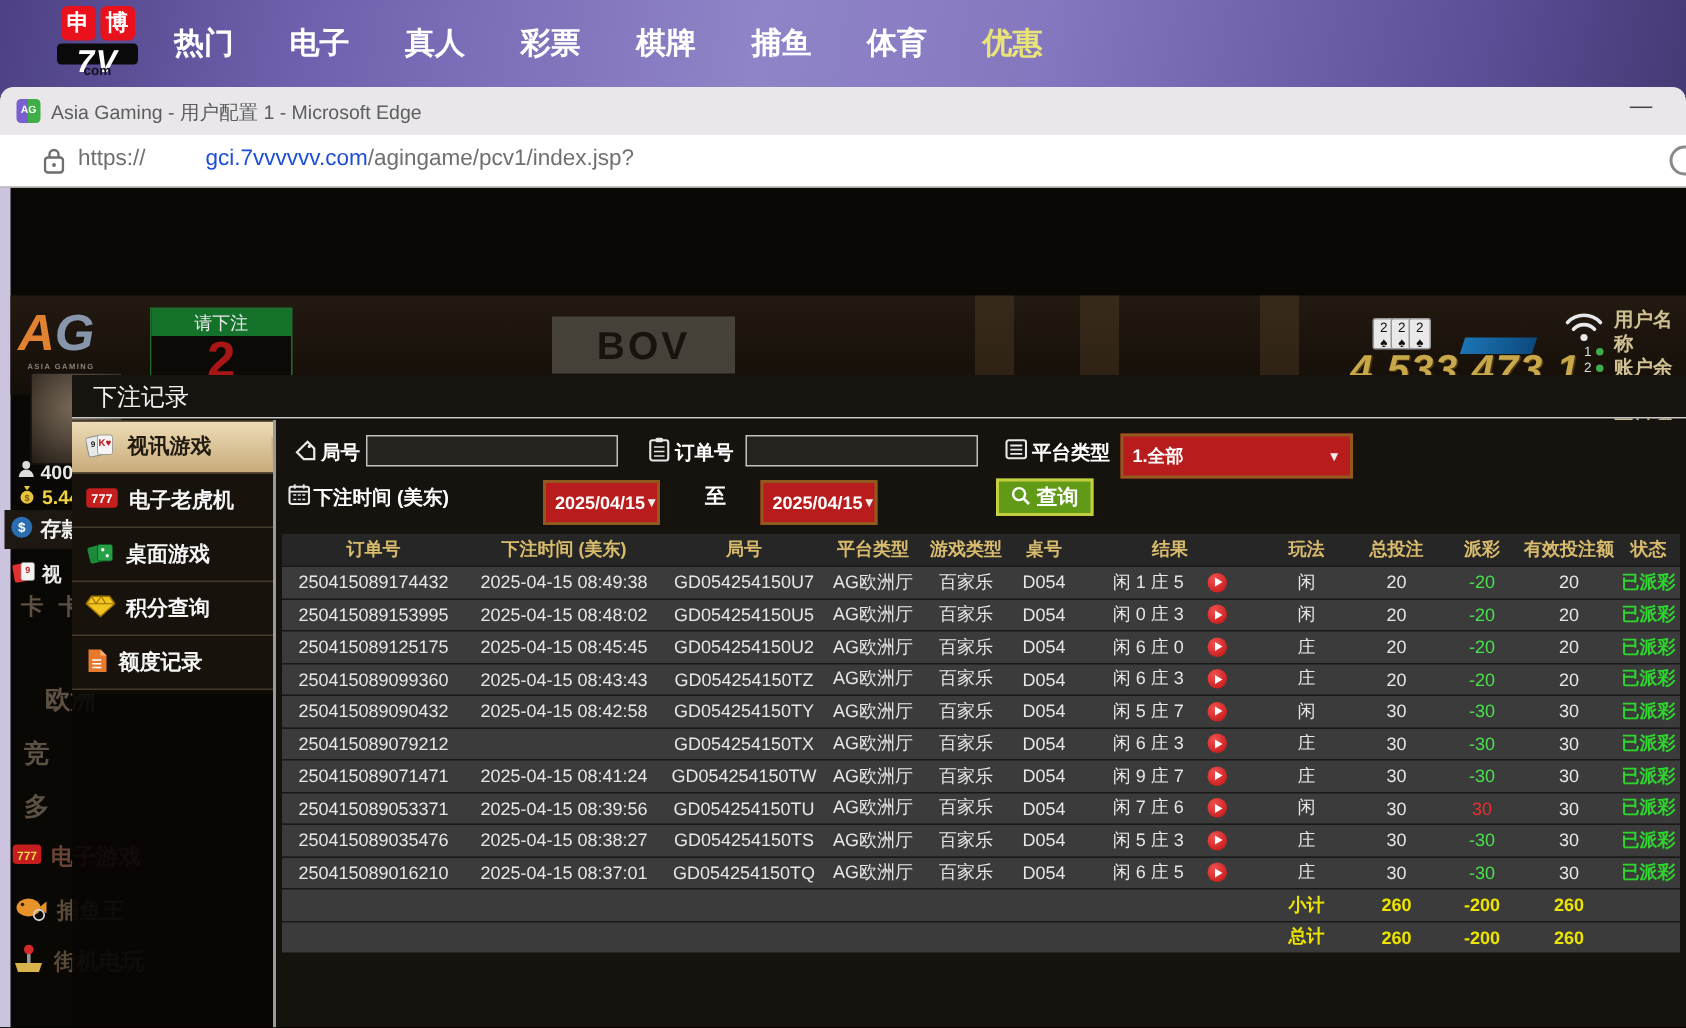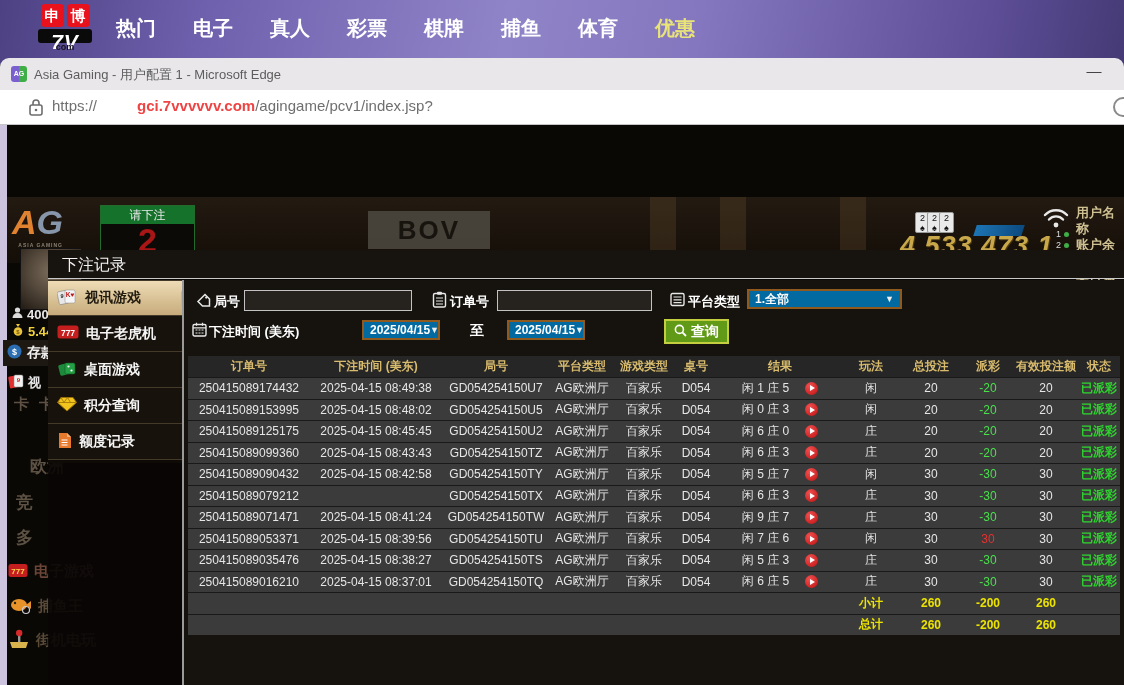--- a/index.html
+++ b/index.html
@@ -25,21 +25,21 @@
     border-radius:9px 9px 0 0;z-index:3;}
   #favicon{position:absolute;left:11px;top:8px;width:16px;height:16px;border-radius:3px;
     background:linear-gradient(90deg,#7a5fd0 50%,#3fae46 50%);color:#fff;font-size:7px;font-weight:bold;
     text-align:center;line-height:16px;}
   #win-title{position:absolute;left:34px;top:8px;font-size:13px;color:#5d5d5d;}
   #min-btn{position:absolute;right:18px;top:4px;font-size:15px;color:#444;width:24px;text-align:center;cursor:pointer;}
   #urlbar{position:absolute;left:0;top:90px;width:1124px;height:35px;background:#fff;z-index:3;
     border-bottom:1px solid #c6c6c6;}
   #lock{position:absolute;left:29px;top:8px;}
   #url-text{position:absolute;left:52px;top:7px;font-size:15px;color:#6f6f6f;}
-  #url-text .host{color:#ef4444;font-weight:bold;padding-left:40px;}
+  #url-text .host{color:#1d4ed8;font-weight:normal;padding-left:40px;}
   #url-edge-icon{position:absolute;right:-9px;top:7px;width:20px;height:20px;border:2px solid #8a8a8a;
     border-radius:50%;}
 
   
   #game{position:absolute;left:0;top:125px;width:1124px;height:560px;background:#0a0805;z-index:1;}
   #left-strip{position:absolute;left:0;top:0;width:7px;height:560px;background:#ccc4de;}
   #video-band{position:absolute;left:7px;top:72px;width:1117px;height:66px;
     background:linear-gradient(180deg,#231a11,#140e08);}
   .wood{position:absolute;top:72px;width:26px;height:66px;background:rgba(120,90,55,0.25);}
   #ag-logo{position:absolute;left:12px;top:78px;font-size:34px;font-weight:bold;font-style:italic;}
@@ -81,21 +81,21 @@
   .tab.active{background:linear-gradient(180deg,#eedcb6,#c7ab7b);color:#221c10;}
   .tab.active::after{content:"";position:absolute;right:-8px;top:10px;border:8px solid transparent;
     border-left:9px solid #ccb182;border-right:0;}
   #sidebar-below{position:absolute;left:0;top:213px;width:134px;height:222px;background:rgba(8,6,4,0.9);}
   #content{position:absolute;left:134px;top:30px;width:942px;height:405px;background:#16130f;
     border-left:2px solid #9a9a9a;}
   .flabel{position:absolute;font-size:13px;font-weight:bold;color:#fff;}
   .ficon{position:absolute;}
   .finput{position:absolute;height:21px;background:#26221d;border:1px solid #c2c2c2;color:#eee;
     font-size:12px;padding:0 4px;outline:none;}
-  .fselect{position:absolute;height:20px;background:#0369a1;border:2px solid #90591e;color:#fff;
+  .fselect{position:absolute;height:30px;background:#b91c1c;border:2px solid #90591e;color:#fff;
     font-size:12px;font-weight:bold;display:flex;align-items:center;justify-content:space-between;
     padding:8px 6px;cursor:pointer;}
   .fselect .arr{font-size:9px;color:#eee;}
   #search-btn{position:absolute;left:480px;top:39px;height:25px;background:#619a17;border:2px solid #c3cf3f;
     color:#fff;font-size:14px;font-weight:bold;display:flex;align-items:center;gap:4px;padding:0 8px;cursor:pointer;}
 
   
   #bet-table{position:absolute;left:4px;top:76px;width:932px;}
   .trow{display:flex;height:21.5px;background:#3b3b3b;border-top:1px solid #191919;}
   .trow.head{height:21px;background:#262626;border-top:none;}

